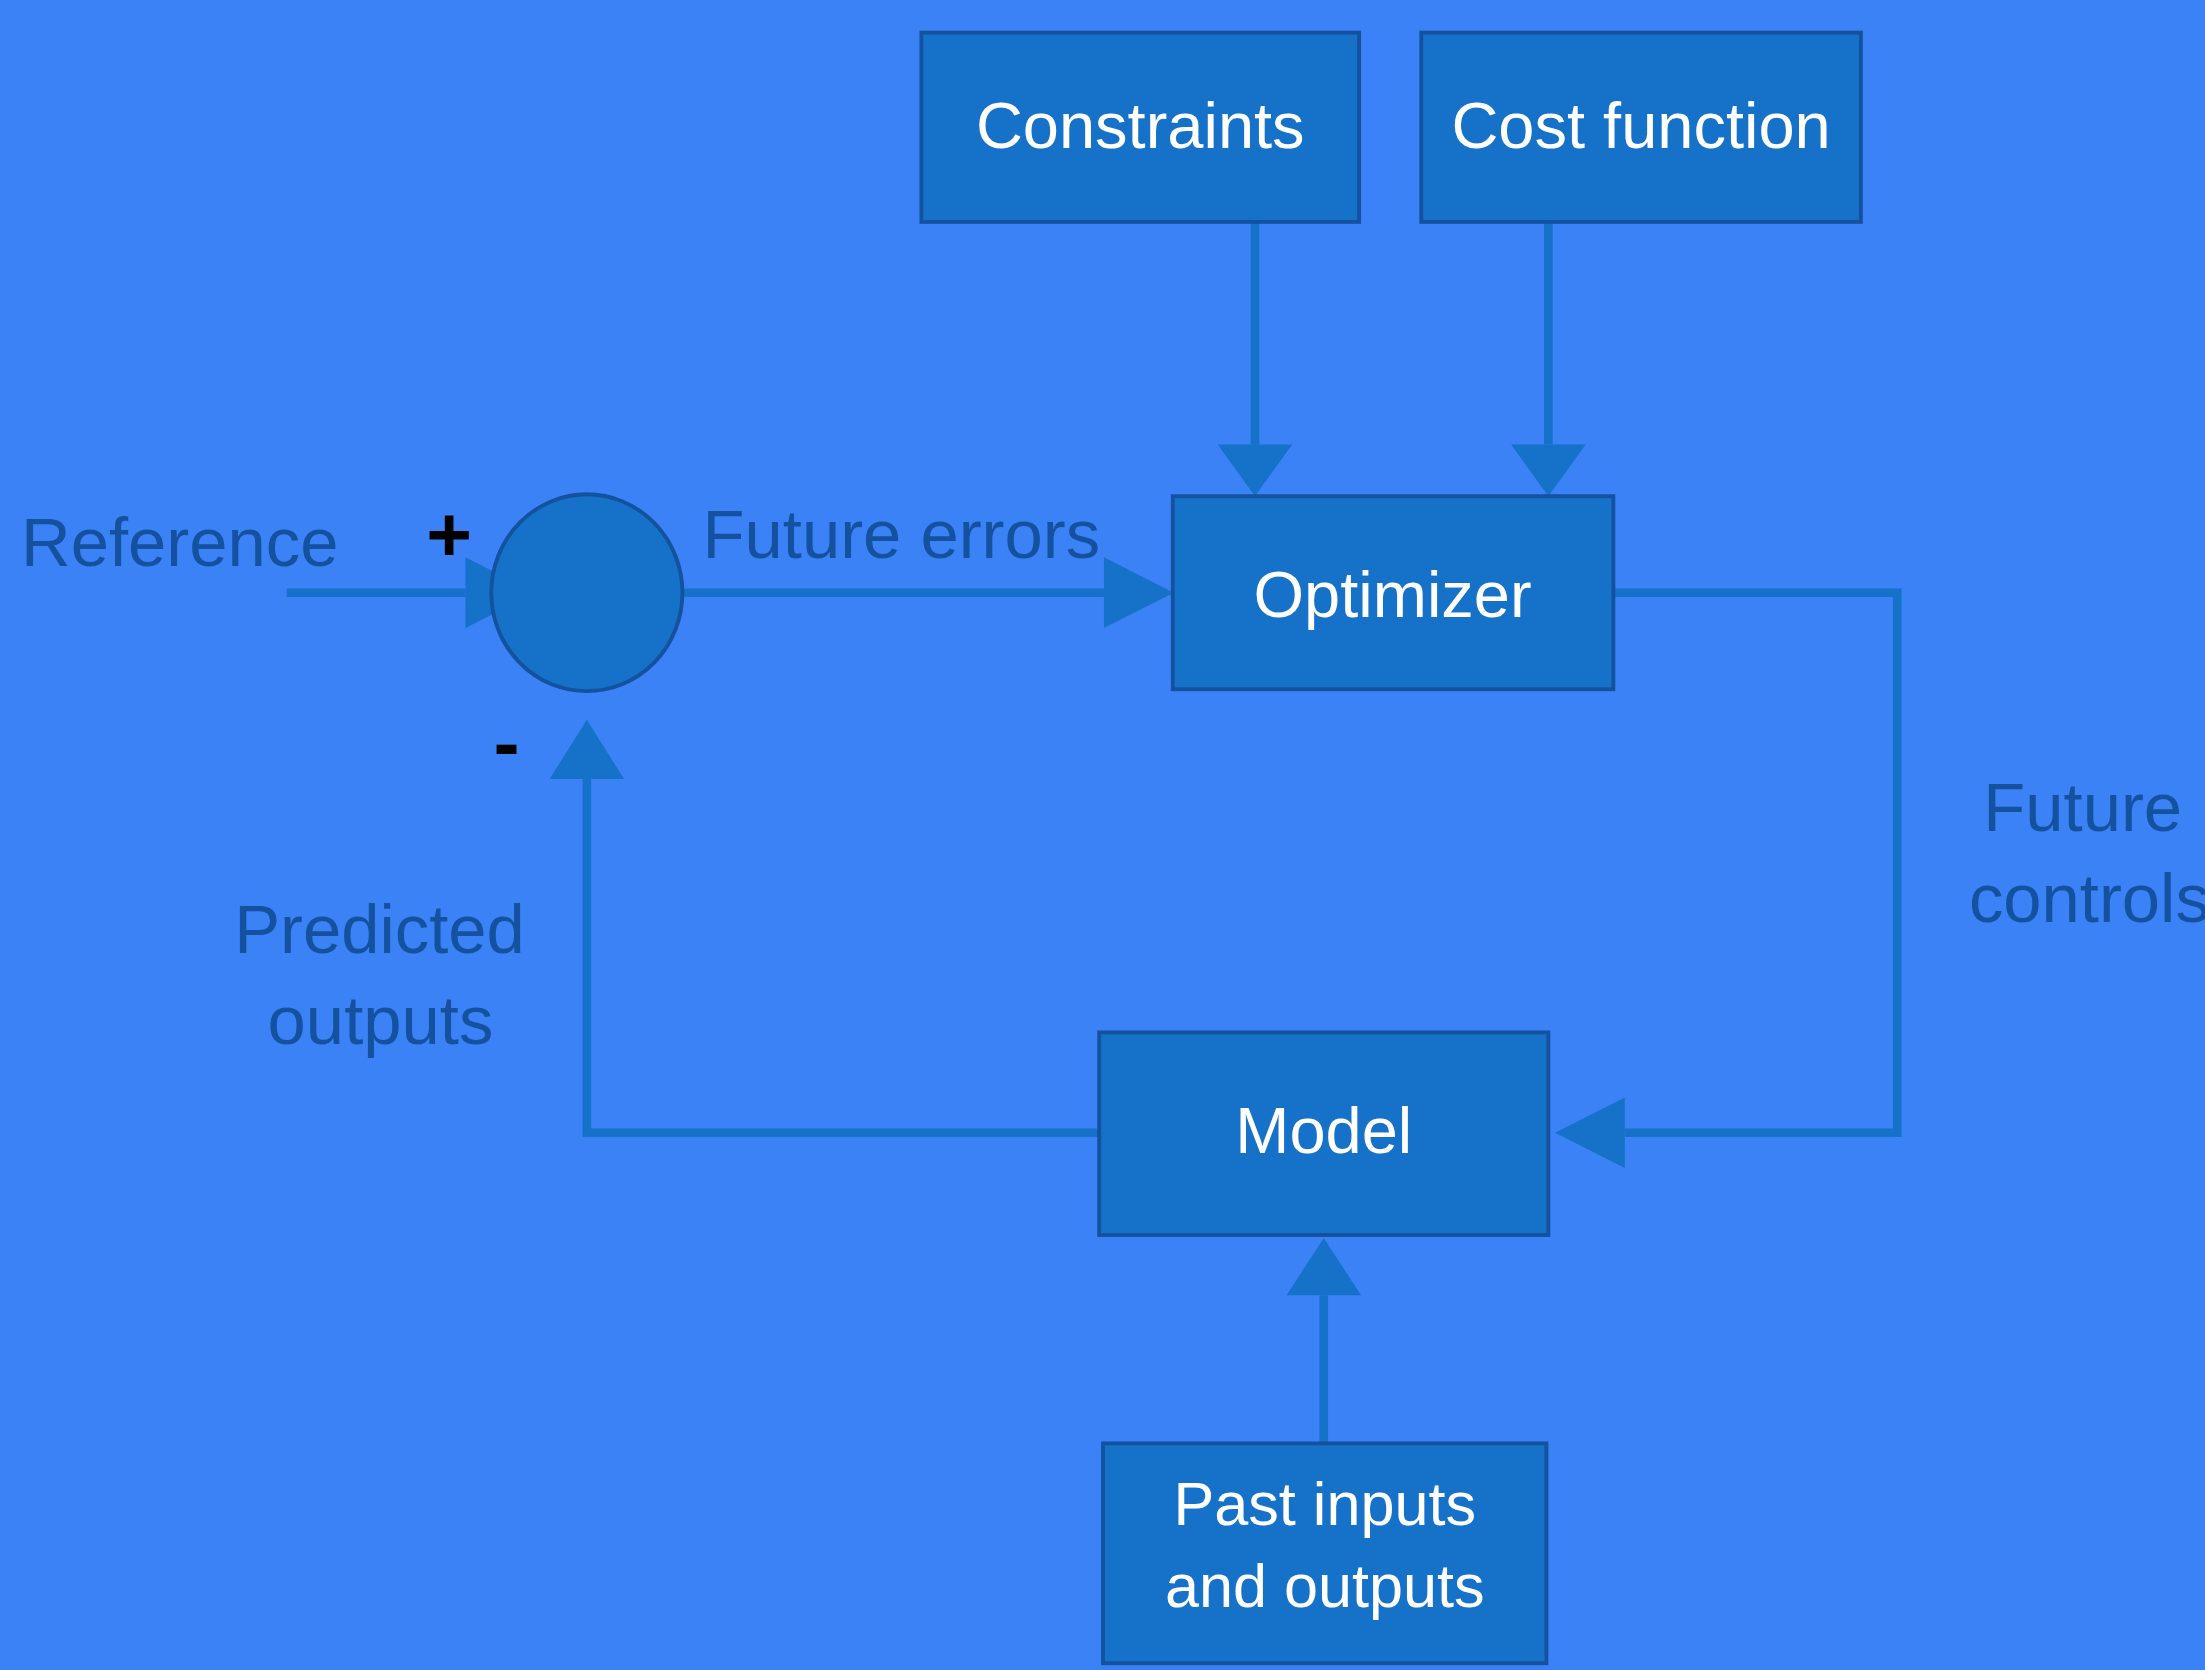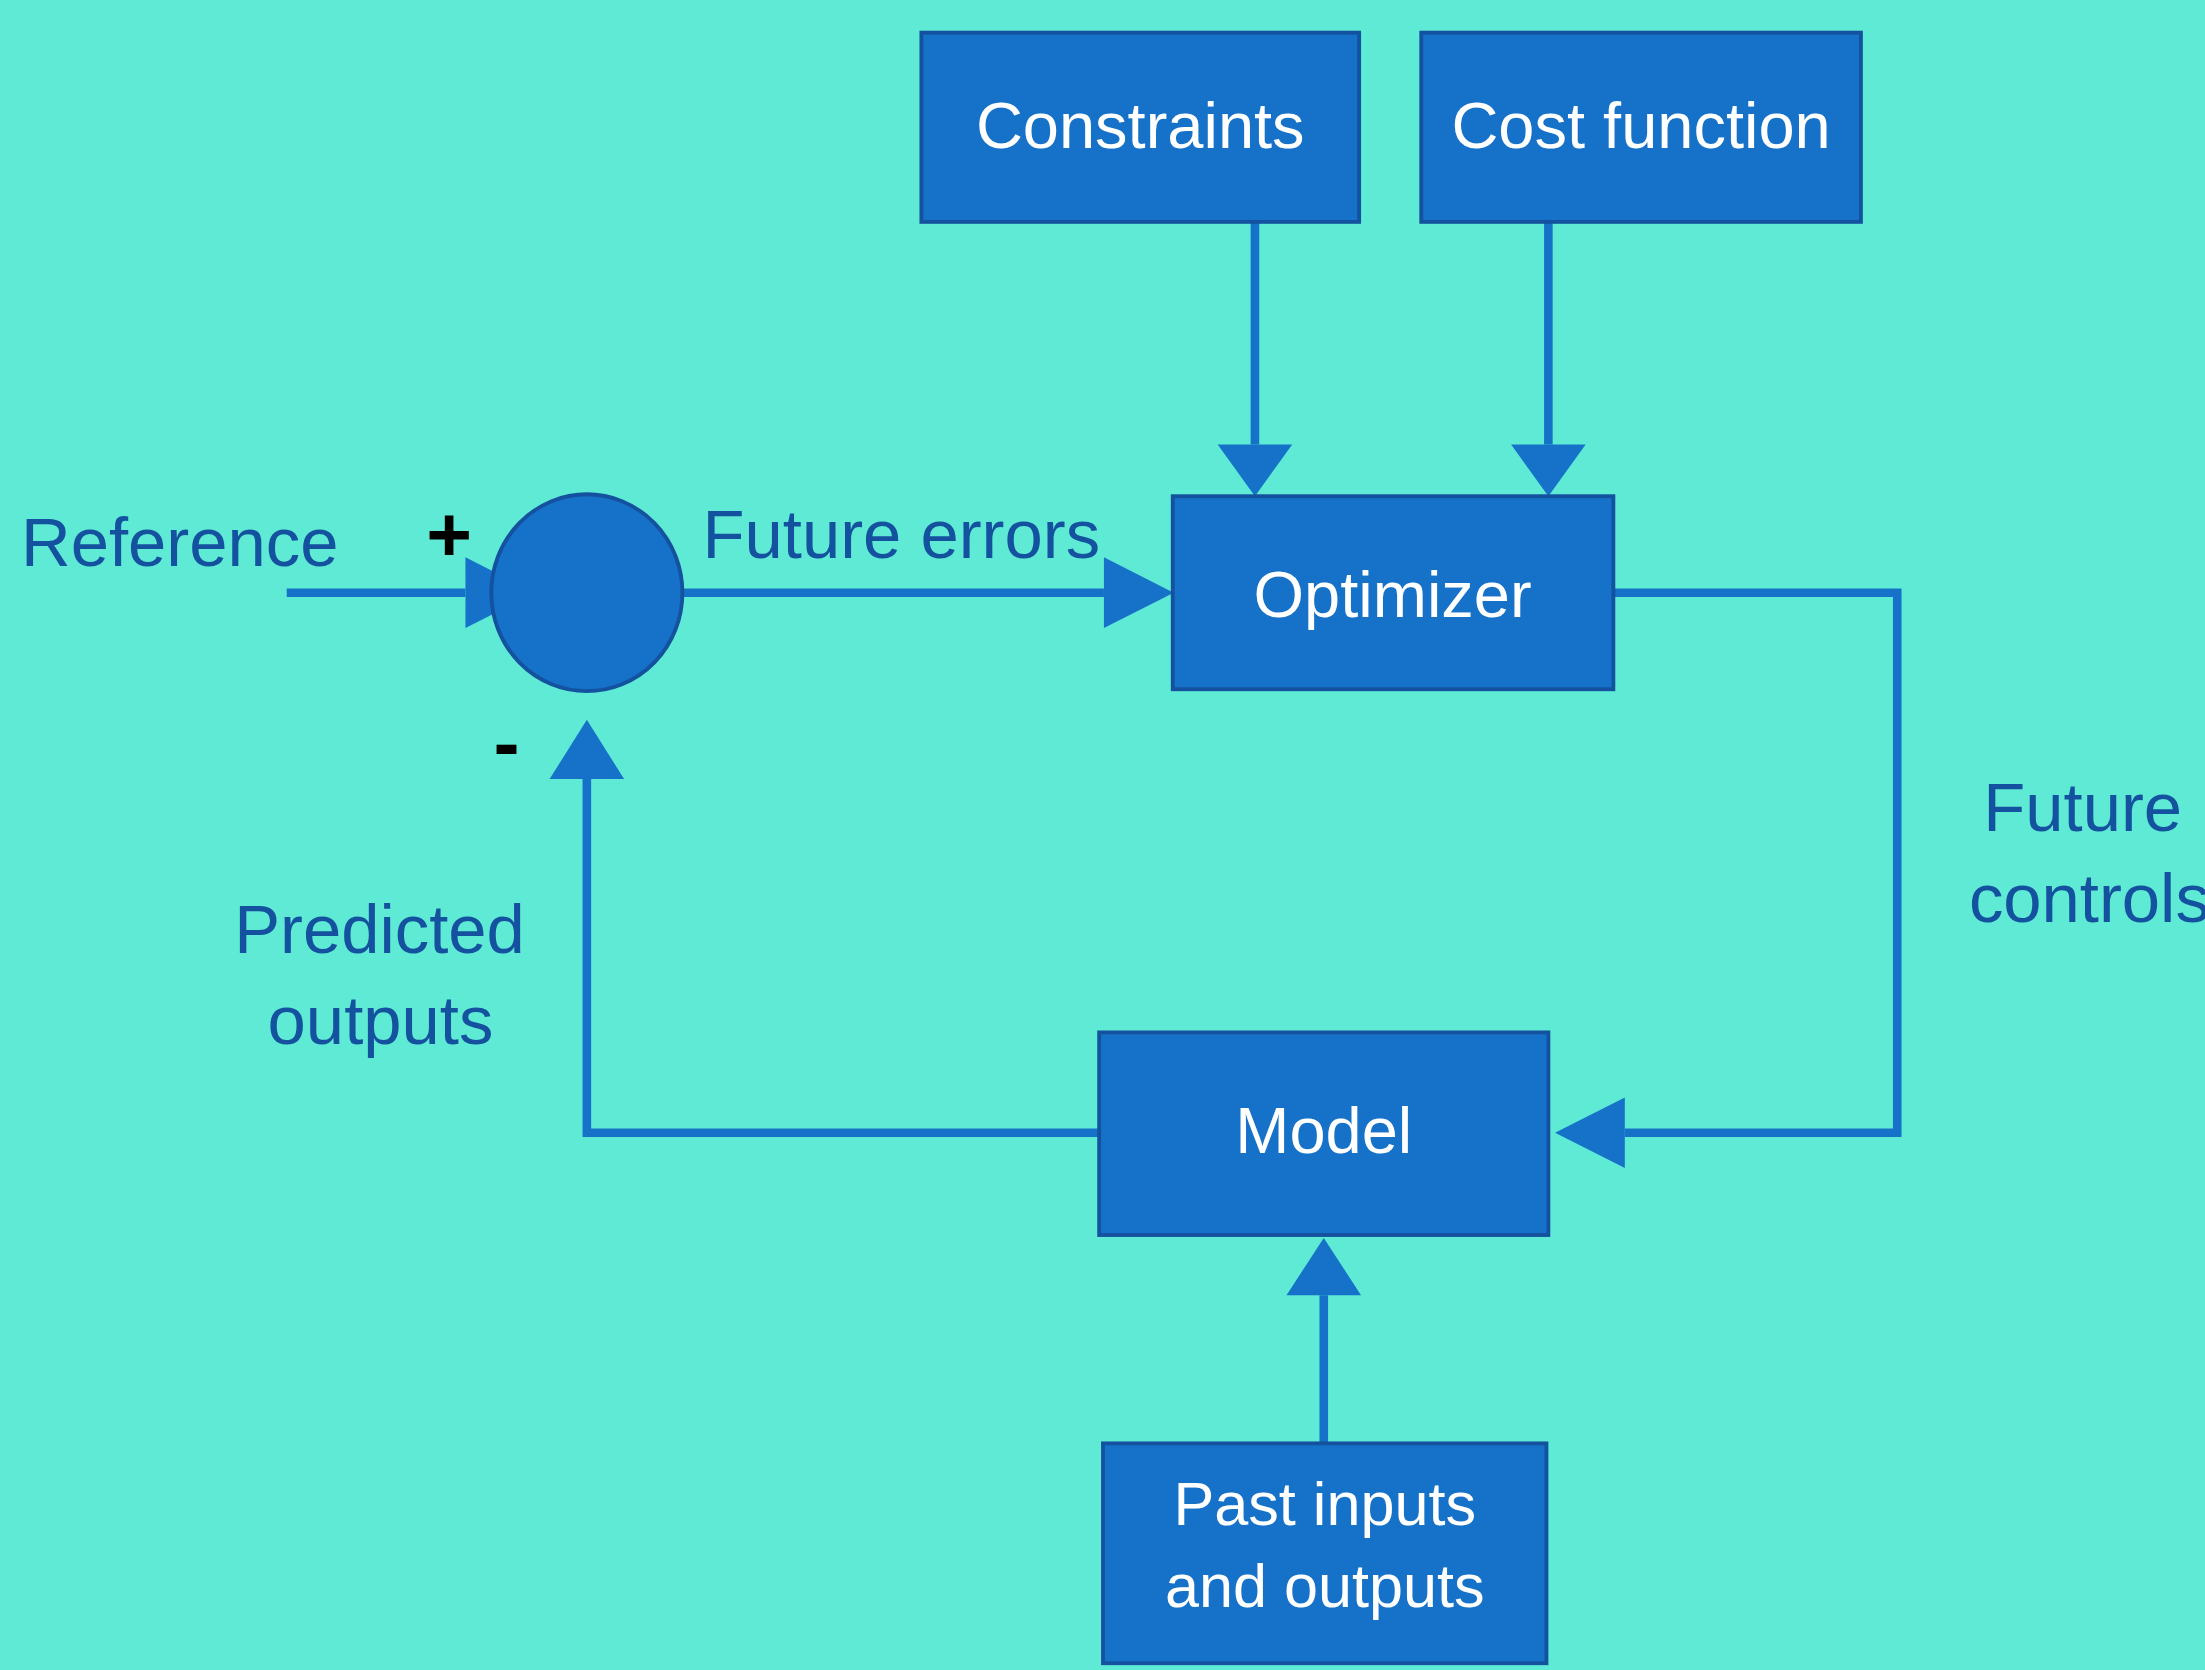--- a/index.html
+++ b/index.html
@@ -10,21 +10,21 @@
   body {
     width: 2205px;
     height: 1671px;
     font-family: "Liberation Sans", sans-serif;
     overflow: hidden;
   }
   #diagram-root {
     position: relative;
     width: 2205px;
     height: 1671px;
-    background: #5eead4;
+    background: #3b82f6;
   }
   svg#mpc-diagram {
     display: block;
     width: 2205px;
     height: 1671px;
   }
   .block-rect {
     stroke-width: 4;
   }
   .block-label {

